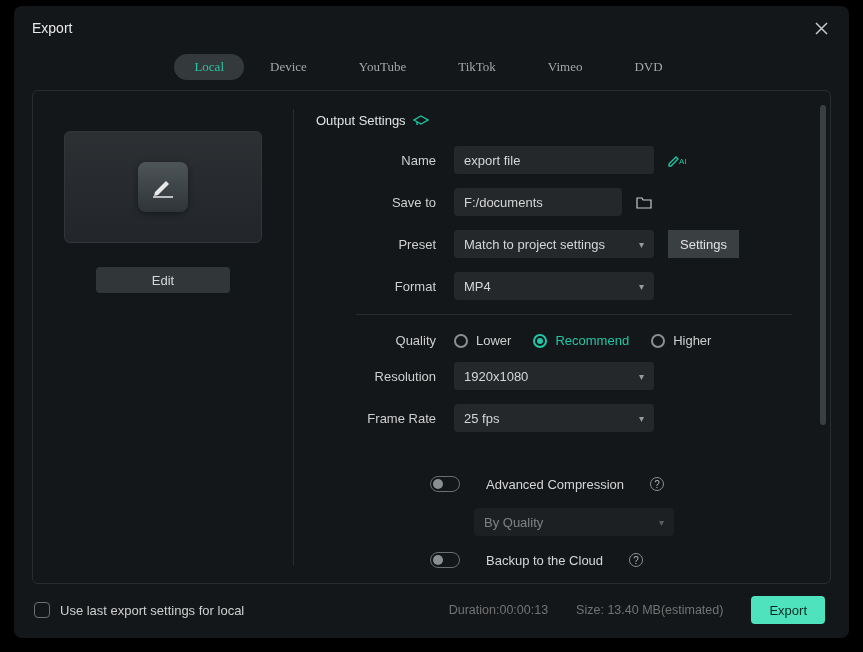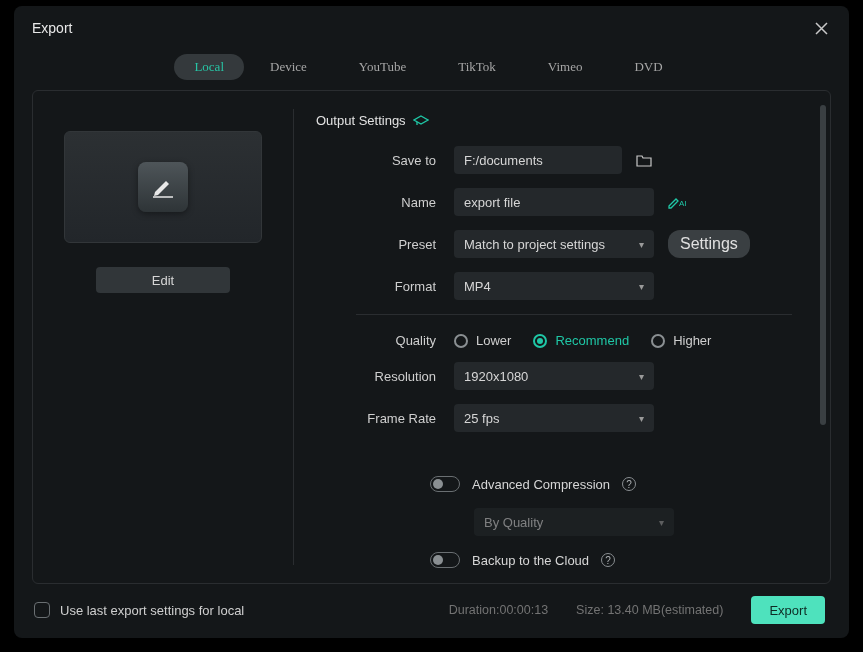--- a/index.html
+++ b/index.html
@@ -158,23 +158,23 @@
     display: flex;
     align-items: center;
     cursor: pointer;
   }
   .settings-btn {
     margin-left: 14px;
     height: 28px;
     padding: 0 12px;
     background: #3a3f42;
     border: none;
-    border-radius: 12px;
+    border-radius: 0;
     color: #e0e0e0;
-    font-size: 16px;
+    font-size: 13px;
     cursor: pointer;
   }
   .hr {
     height: 1px;
     background: #2a2d30;
     margin: 10px 0 18px 40px;
   }
   .radios {
     display: flex;
     gap: 22px;
@@ -193,21 +193,21 @@
     display: flex; align-items: center; justify-content: center;
   }
   .radio.sel .radio-circle { border-color: #1fc7a6; }
   .radio.sel .radio-dot { width: 6px; height: 6px; background: #1fc7a6; border-radius: 50%; }
   .radio.sel .radio-label { color: #1fc7a6; }
   .radio-label { color: #cfcfcf; font-size: 13px; }
   .toggle-row {
     display: flex;
     align-items: center;
     margin: 16px 0 16px 114px;
-    gap: 12px;
+    gap: 26px;
   }
   .toggle {
     width: 30px; height: 16px;
     border-radius: 10px;
     border: 1px solid #6a6f72;
     position: relative;
     cursor: pointer;
   }
   .toggle .knob {
     position: absolute;
@@ -320,36 +320,36 @@
         <span class="label">Output Settings</span>
         <span>
           <svg width="16" height="12" viewBox="0 0 16 12">
               <path d="M8 1 L15 5 L8 9 L1 5 Z" fill="none" stroke="#1fc7a6" stroke-width="1.3"></path>
               <path d="M4 7 V10" stroke="#1fc7a6" stroke-width="1.3"></path>
             </svg>
         </span>
       </div>
 
       <div class="form-row">
-        <div class="form-label">Save to</div>
-        <input class="text-input" style="width: 168px;" value="F:/documents">
-        <span style="margin-left:14px;cursor:pointer">
-          <svg width="16" height="13" viewBox="0 0 16 13">
-              <path d="M1 3 L1 12 L15 12 L15 4 L7 4 L6 2 L1 2 Z" fill="none" stroke="#c8c8c8" stroke-width="1.2"></path>
-            </svg>
-        </span>
-      </div>
-
-      <div class="form-row">
         <div class="form-label">Name</div>
         <input class="text-input" value="export file" style="">
         <span class="row-extra">
           <svg width="20" height="14" viewBox="0 0 20 14">
               <path d="M1 11 L8 4 L10 6 L3 13 L1 13 Z" fill="none" stroke="#1fc7a6" stroke-width="1.3"></path>
               <text x="11" y="11" font-size="8" fill="#1fc7a6" font-family="Arial">AI</text>
+            </svg>
+        </span>
+      </div>
+
+      <div class="form-row">
+        <div class="form-label">Save to</div>
+        <input class="text-input" style="width: 168px;" value="F:/documents">
+        <span style="margin-left:14px;cursor:pointer">
+          <svg width="16" height="13" viewBox="0 0 16 13">
+              <path d="M1 3 L1 12 L15 12 L15 4 L7 4 L6 2 L1 2 Z" fill="none" stroke="#c8c8c8" stroke-width="1.2"></path>
             </svg>
         </span>
       </div>
 
       <div class="form-row">
         <div class="form-label">Preset</div>
         <div class="select-input">
           <span>Match to project settings</span>
           <span class="chevron">▾</span>
         </div>

